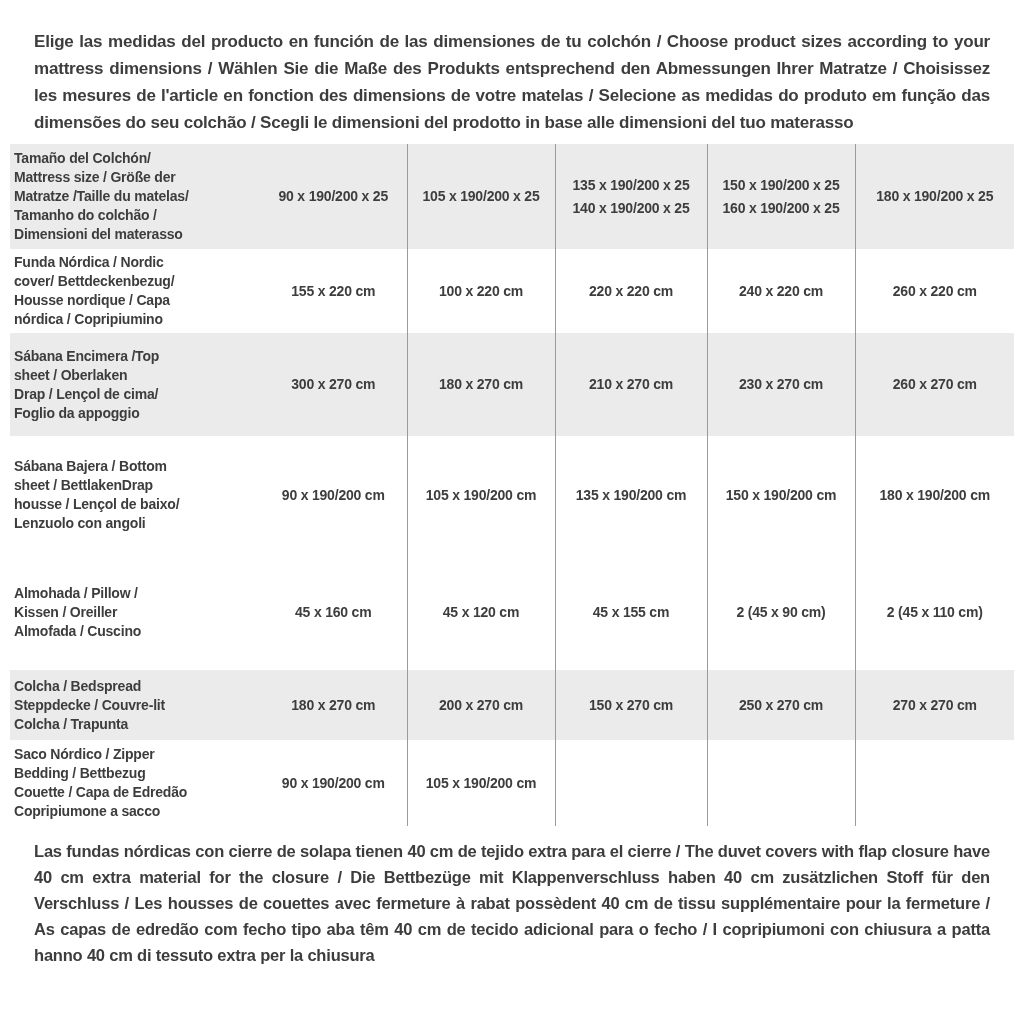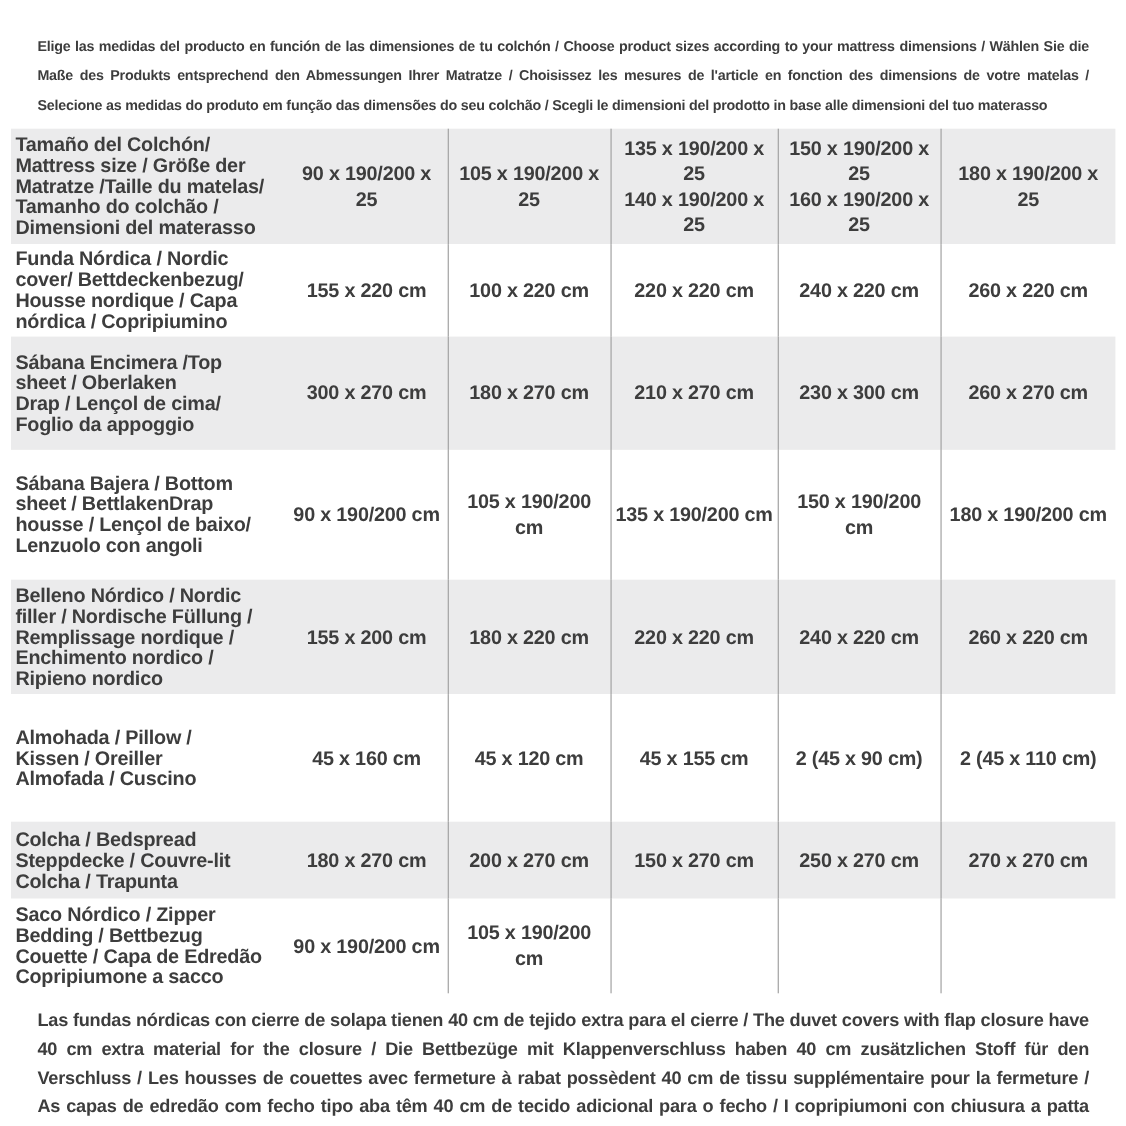--- a/index.html
+++ b/index.html
@@ -7,34 +7,34 @@
     width: 1024px;
     height: 1024px;
     background: #ffffff;
     font-family: "Liberation Sans", sans-serif;
     font-weight: bold;
     color: #3d3d3d;
     overflow: hidden;
   }
   .intro {
     margin: 28px 34px 0 34px;
-    font-size: 13px;
+    font-size: 17px;
     line-height: 27px;
     text-align: justify;
     letter-spacing: -0.2px;
   }
   table.size-table {
     border-collapse: collapse;
     table-layout: fixed;
     width: 1004px;
     margin: 8px 10px 0 10px;
   }
   table.size-table td {
     vertical-align: middle;
-    font-size: 18px;
+    font-size: 14px;
     letter-spacing: -0.2px;
     padding: 4px;
   }
   td.label-cell {
     text-align: left;
     padding-left: 25px;
     padding-right: 6px;
     white-space: pre-line;
     line-height: 19px;
   }
@@ -95,45 +95,33 @@
     <td class="size-cell divided">260 x 220 cm</td>
   </tr>
   <tr class="gray" style="height:103px">
     <td class="label-cell">Sábana Encimera /Top
 sheet / Oberlaken
 Drap / Lençol de cima/
 Foglio da appoggio</td>
     <td class="size-cell">300 x 270 cm</td>
     <td class="size-cell divided">180 x 270 cm</td>
     <td class="size-cell divided">210 x 270 cm</td>
-    <td class="size-cell divided">230 x 300 cm</td>
+    <td class="size-cell divided">230 x 270 cm</td>
     <td class="size-cell divided">260 x 270 cm</td>
   </tr>
   <tr class="white" style="height:118px">
     <td class="label-cell">Sábana Bajera / Bottom
 sheet / BettlakenDrap
 housse / Lençol de baixo/
 Lenzuolo con angoli</td>
     <td class="size-cell">90 x 190/200 cm</td>
     <td class="size-cell divided">105 x 190/200 cm</td>
     <td class="size-cell divided">135 x 190/200 cm</td>
     <td class="size-cell divided">150 x 190/200 cm</td>
     <td class="size-cell divided">180 x 190/200 cm</td>
-  </tr>
-  <tr class="gray" style="height:104px">
-    <td class="label-cell">Belleno Nórdico / Nordic
-filler / Nordische Füllung /
-Remplissage nordique /
-Enchimento nordico /
-Ripieno nordico</td>
-    <td class="size-cell">155 x 200 cm</td>
-    <td class="size-cell divided">180 x 220 cm</td>
-    <td class="size-cell divided">220 x 220 cm</td>
-    <td class="size-cell divided">240 x 220 cm</td>
-    <td class="size-cell divided">260 x 220 cm</td>
   </tr>
   <tr class="white" style="height:116px">
     <td class="label-cell">Almohada  / Pillow /
 Kissen / Oreiller
 Almofada / Cuscino</td>
     <td class="size-cell">45 x 160 cm</td>
     <td class="size-cell divided">45 x 120 cm</td>
     <td class="size-cell divided">45 x 155 cm</td>
     <td class="size-cell divided">2 (45 x 90 cm)</td>
     <td class="size-cell divided">2 (45 x 110 cm)</td>

